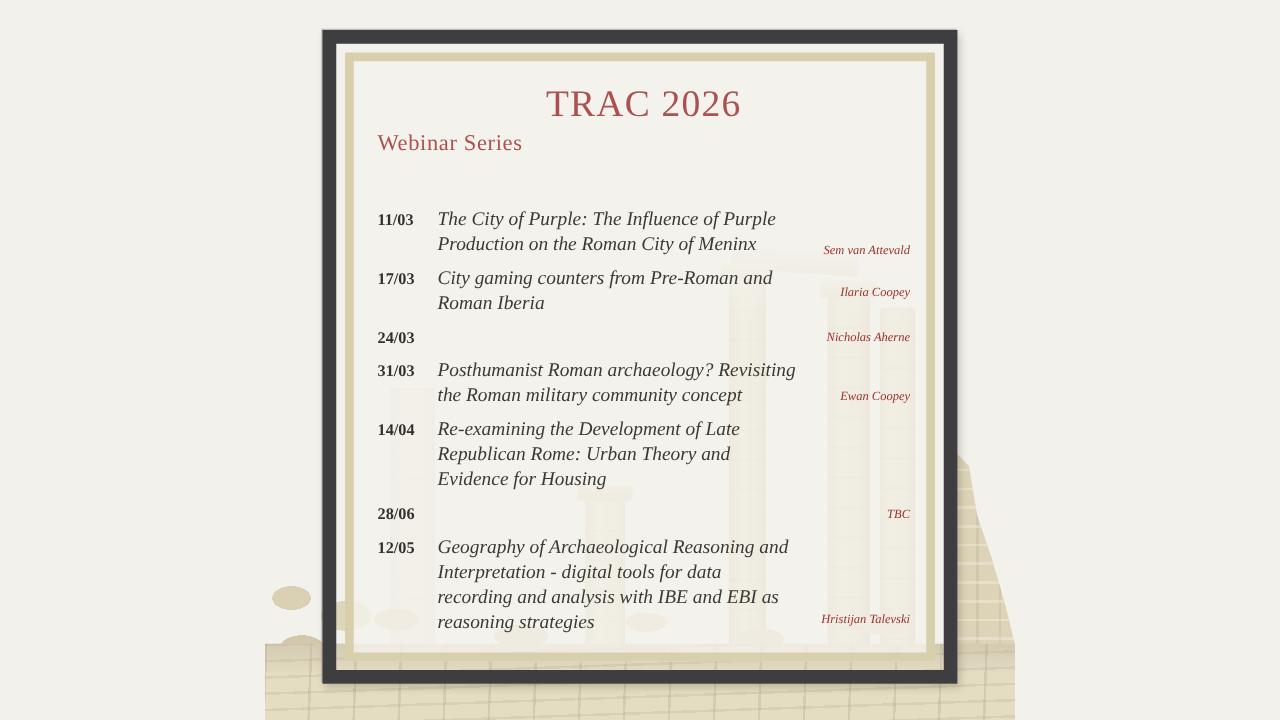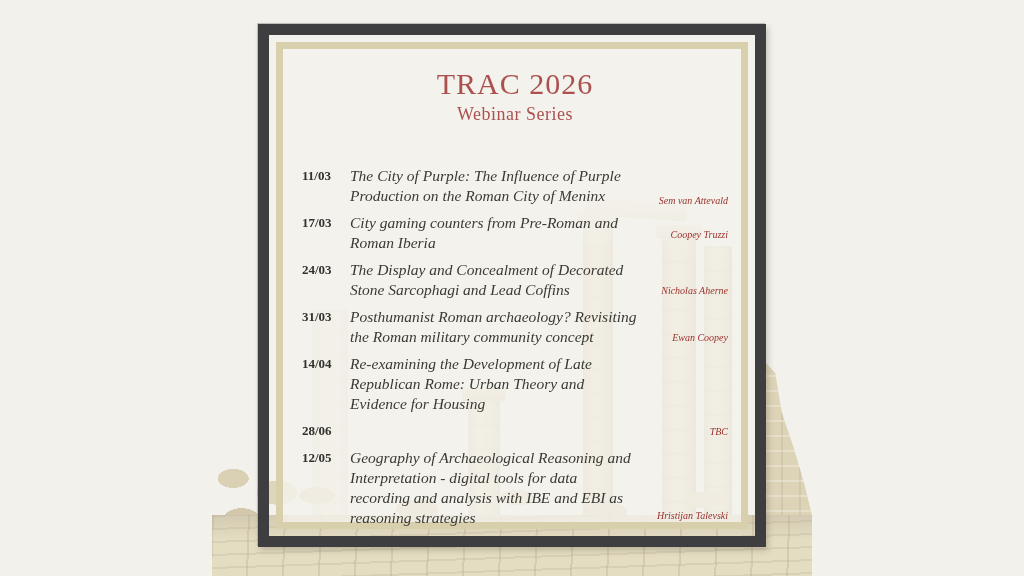--- a/index.html
+++ b/index.html
@@ -88,21 +88,21 @@
   .content {
     position:relative; height:100%; box-sizing:border-box;
     padding:0 13px 0 19px;
   }
   h1.poster-title {
     margin:20px 0 0; text-align:center;
     font-size:30px; line-height:30px; font-weight:normal;
     letter-spacing:1px; color:var(--accent, #ab5150);
   }
   h2.poster-subtitle {
-    margin:5px 0 0; text-align:center;
+    margin:5px 0 0; 
     font-size:18px; line-height:21px; font-weight:normal;
     letter-spacing:.5px; color:var(--accent, #ab5150);
   }
   .entries { margin-top:41px; }
   .entry { position:relative; display:grid; grid-template-columns:48px 1fr; margin-bottom:7px; }
   .date {
     font-weight:bold; font-size:13px; line-height:20px; color:#32312e;
   }
   .wtitle {
     font-style:italic; font-size:15.5px; line-height:20px; color:#3a3934;
@@ -145,26 +145,24 @@
             <div class="entry">
               <span class="date">11/03</span>
               <span class="wtitle">The City of Purple: The Influence of Purple
 Production on the Roman City of Meninx</span>
               <span class="speaker">Sem van Attevald</span>
             </div>
             <div class="entry">
               <span class="date">17/03</span>
               <span class="wtitle">City gaming counters from Pre-Roman and
 Roman Iberia</span>
-              <span class="speaker">Coopey Truzzi</span>
+              <span class="speaker">Ilaria Coopey</span>
             </div>
             <div class="entry">
               <span class="date">24/03</span>
-              <span class="wtitle">The Display and Concealment of Decorated
-Stone Sarcophagi and Lead Coffins</span>
               <span class="speaker">Nicholas Aherne</span>
             </div>
             <div class="entry">
               <span class="date">31/03</span>
               <span class="wtitle">Posthumanist Roman archaeology? Revisiting
 the Roman military community concept</span>
               <span class="speaker">Ewan Coopey</span>
             </div>
             <div class="entry">
               <span class="date">14/04</span>

